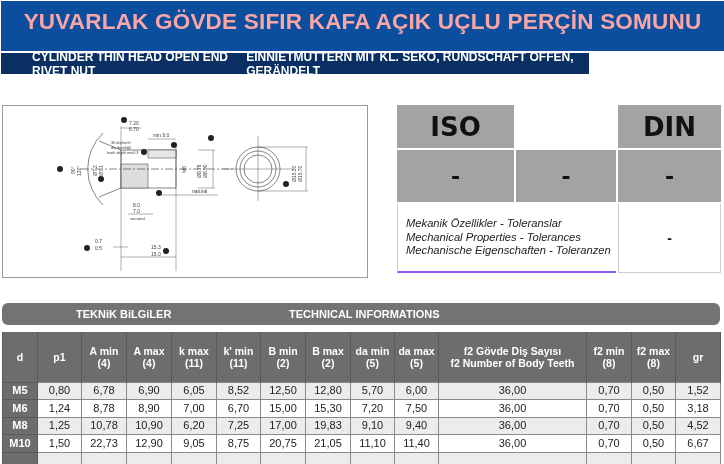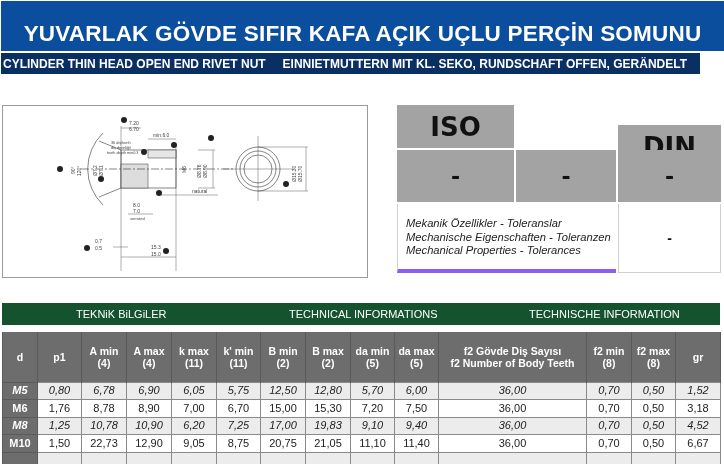--- a/index.html
+++ b/index.html
@@ -1,84 +1,84 @@
 <!DOCTYPE html>
 <html><head>
 <meta charset="utf-8">
 <style>
   * { box-sizing: border-box; margin: 0; padding: 0; }
   html, body { width: 724px; height: 464px; background: #ffffff; overflow: hidden; }
   body { font-family: "Liberation Sans", sans-serif; position: relative; color: #222; }
 
   .title-bar {
     position: absolute; left: 1px; top: 1px; width: 723px; height: 50px;
-    background: #0b4e9e; color: #ffffff;
+    background: #0b4e9e; color: #fca5a5;
     display: flex; align-items: flex-end; justify-content: center;
-    padding-bottom: 4px;
+    padding-bottom: 16px;
     font-weight: bold; font-size: 22.5px; letter-spacing: 0.2px;
   }
   .subtitle-bar {
-    position: absolute; left: 1px; top: 53px; width: 699px; height: 21px;
+    position: absolute; left: 1px; top: 53px; width: 588px; height: 21px;
     background: #0a2f63; color: #fff;
     font-weight: bold; font-size: 12px;
     display: flex; align-items: center; justify-content: space-between;
-    padding: 0 13px 0 2px;
+    padding: 0 13px 0 31px;
   }
 
   .drawing-box {
     position: absolute; left: 2px; top: 105px; width: 366px; height: 173px;
     border: 1px solid #9a9a9a; background: #fff;
   }
   .drawing-box svg { position: absolute; left: 0; top: 0; }
 
   .std-table {
     position: absolute; left: 397px; top: 105px; width: 324px; height: 192px;
   }
   .std-cell {
     position: absolute; background: #a3a3a3;
     display: flex; align-items: center; justify-content: center;
     color: #111; font-weight: 900; font-size: 26px;
     font-family: "DejaVu Sans", sans-serif;
   }
   .std-cell.dash { font-size: 22px; }
   .std-desc {
     position: absolute; left: 0; top: 99px; width: 219px; height: 69px;
-    background: #fff; border-left: 1px solid #cfcfcf; border-bottom: 4px solid #8b5cf6;
+    background: #fff; border-left: 1px solid #cfcfcf; border-bottom: 2px solid #8b5cf6;
     font-style: italic; font-size: 11.2px; color: #222; line-height: 13.5px;
     padding: 13px 0 0 8px;
   }
   .std-desc div { white-space: nowrap; }
   .std-desc-val {
     position: absolute; left: 221px; top: 99px; width: 103px; height: 69px;
     background: #fff; border-left: 1px solid #cfcfcf; border-right: 1px solid #cfcfcf; border-bottom: 1px solid #cfcfcf;
     display: flex; align-items: center; justify-content: center;
     font-weight: bold; font-size: 14px; color: #111;
   }
 
   .tech-bar {
     position: absolute; left: 2px; top: 303px; width: 718px; height: 22px;
-    background: #14532d; color: #fff; font-weight: normal; font-size: 11px;
+    background: #737373; color: #fff; font-weight: bold; font-size: 11px; border-radius: 6px;
   }
   .tech-bar span { position: absolute; top: 5px; }
 
   .data-table {
     position: absolute; left: 2px; top: 332px; border-collapse: collapse;
     table-layout: fixed;
   }
   .data-table th {
     background: #6d6d6d; color: #fff; font-weight: bold; font-size: 10.5px;
     height: 50px; text-align: center; vertical-align: middle;
     border-left: 1px solid #5a5a5a; border-right: 1px solid #5a5a5a;
     line-height: 12px; padding: 0;
   }
   .data-table td {
     font-size: 11px; color: #222; text-align: center; height: 17.5px;
     border: 1px solid #8a8a8a; padding: 0; line-height: 15px;
   }
-  .data-table tr.odd td { background: #ececec; font-style: italic; }
+  .data-table tr.odd td { background: #ececec; }
   .data-table tr.even td { background: #ffffff; }
   .data-table td.dcell { background: #6d6d6d !important; color: #fff; font-weight: bold; border-color: #5a5a5a; }
   .data-table tr.empty td { background: #ececec; height: 16px; }
   .data-table tr.empty td.dcell { background: #6d6d6d !important; }
 </style>
 </head>
 <body>
 
 <div class="title-bar">
   <span>YUVARLAK GÖVDE SIFIR KAFA AÇIK UÇLU PERÇİN SOMUNU</span>
@@ -160,36 +160,35 @@
       <text x="148" y="143">15.3</text>
       <text x="148" y="150">15.0</text>
       <text x="293" y="76" transform="rotate(-90 293 76)">Ø15.30</text>
       <text x="299" y="76" transform="rotate(-90 299 76)">Ø15.70</text>
     </g>
   </svg>
 </div>
 
 <div class="std-table">
   <div class="std-cell" style="left:0;top:0;width:117px;height:43px;">ISO</div>
-  <div class="std-cell" style="left:221px;top:0;width:103px;height:43px;margin-top:20px;">DIN</div>
+  <div class="std-cell" style="left:221px;top:0;width:103px;height:43px;">DIN</div>
   <div class="std-cell dash" style="left:0;top:45px;width:117px;height:52px;">-</div>
   <div class="std-cell dash" style="left:119px;top:45px;width:100px;height:52px;">-</div>
   <div class="std-cell dash" style="left:221px;top:45px;width:103px;height:52px;">-</div>
   <div class="std-desc">
     <div>Mekanik Özellikler - Toleranslar</div>
+    <div>Mechanical  Properties - Tolerances</div>
     <div>Mechanische Eigenschaften - Toleranzen</div>
-    <div>Mechanical  Properties - Tolerances</div>
   </div>
   <div class="std-desc-val">-</div>
 </div>
 
 <div class="tech-bar">
   <span style="left:74px;">TEKNiK BiLGiLER</span>
   <span style="left:287px;">TECHNICAL INFORMATIONS</span>
-  <span style="left:527px;">TECHNISCHE INFORMATION</span>
 </div>
 
 <table class="data-table">
   <colgroup>
     <col style="width:35px">
       <col style="width:44px">
       <col style="width:45px">
       <col style="width:45px">
     <col style="width:45px">
       <col style="width:44px">
@@ -259,33 +258,33 @@
         </th>
       </tr>
   </thead>
   <tbody id="tbody">
       <tr class="odd">
         <td class="dcell">M5</td>
         <td>0,80</td>
         <td>6,78</td>
         <td>6,90</td>
         <td>6,05</td>
-        <td>5,75</td>
+        <td>8,52</td>
         <td>12,50</td>
         <td>12,80</td>
         <td>5,70</td>
         <td>6,00</td>
         <td>36,00</td>
         <td>0,70</td>
         <td>0,50</td>
         <td>1,52</td>
       </tr>
       <tr class="even">
         <td class="dcell">M6</td>
-        <td>1,76</td>
+        <td>1,24</td>
         <td>8,78</td>
         <td>8,90</td>
         <td>7,00</td>
         <td>6,70</td>
         <td>15,00</td>
         <td>15,30</td>
         <td>7,20</td>
         <td>7,50</td>
         <td>36,00</td>
         <td>0,70</td>

